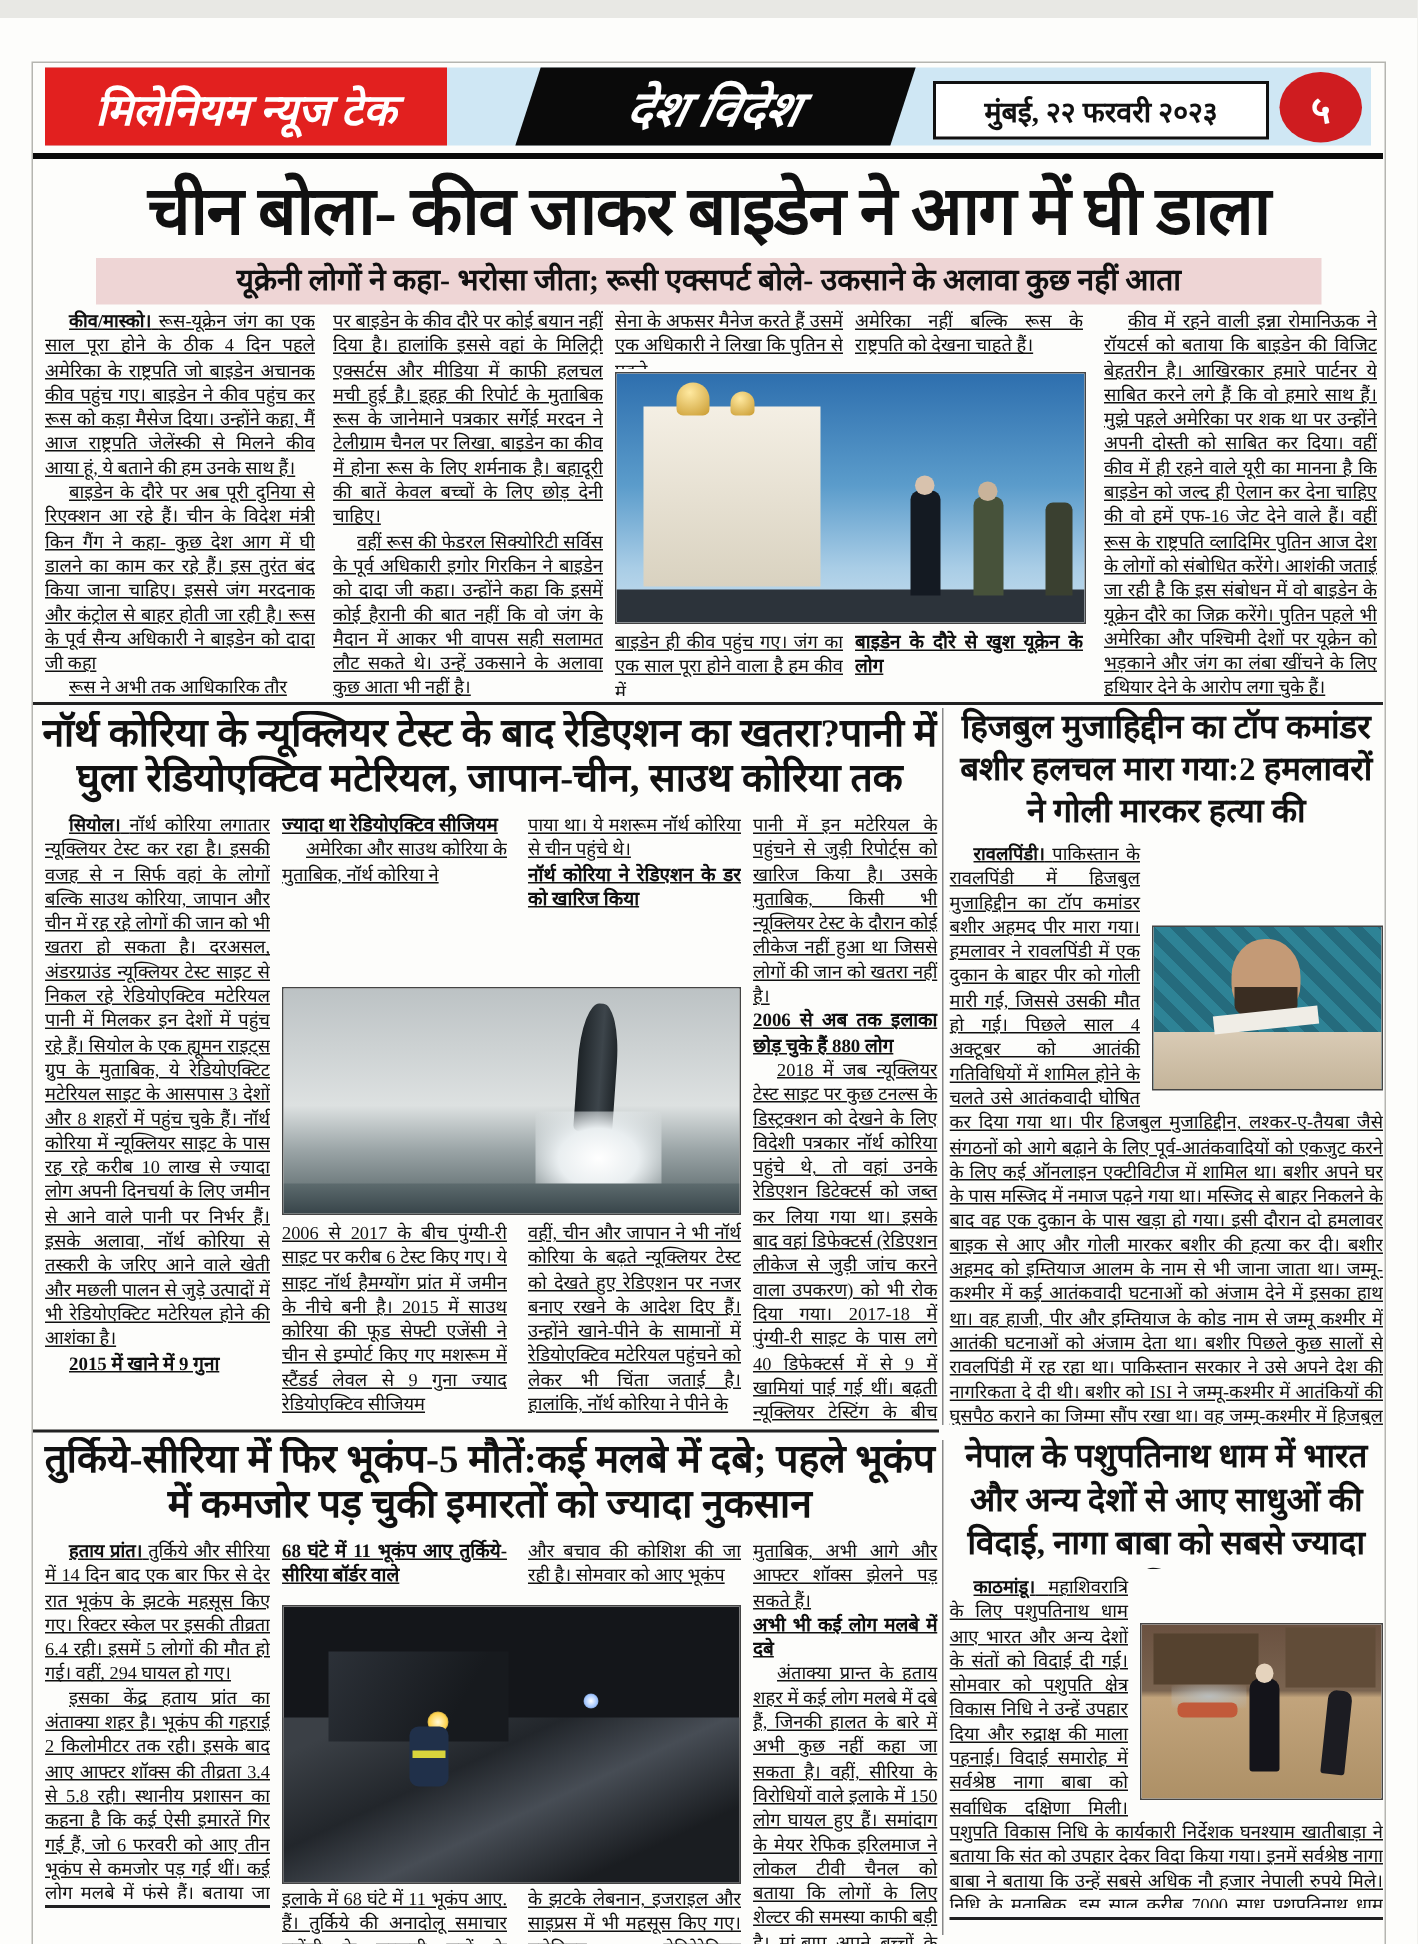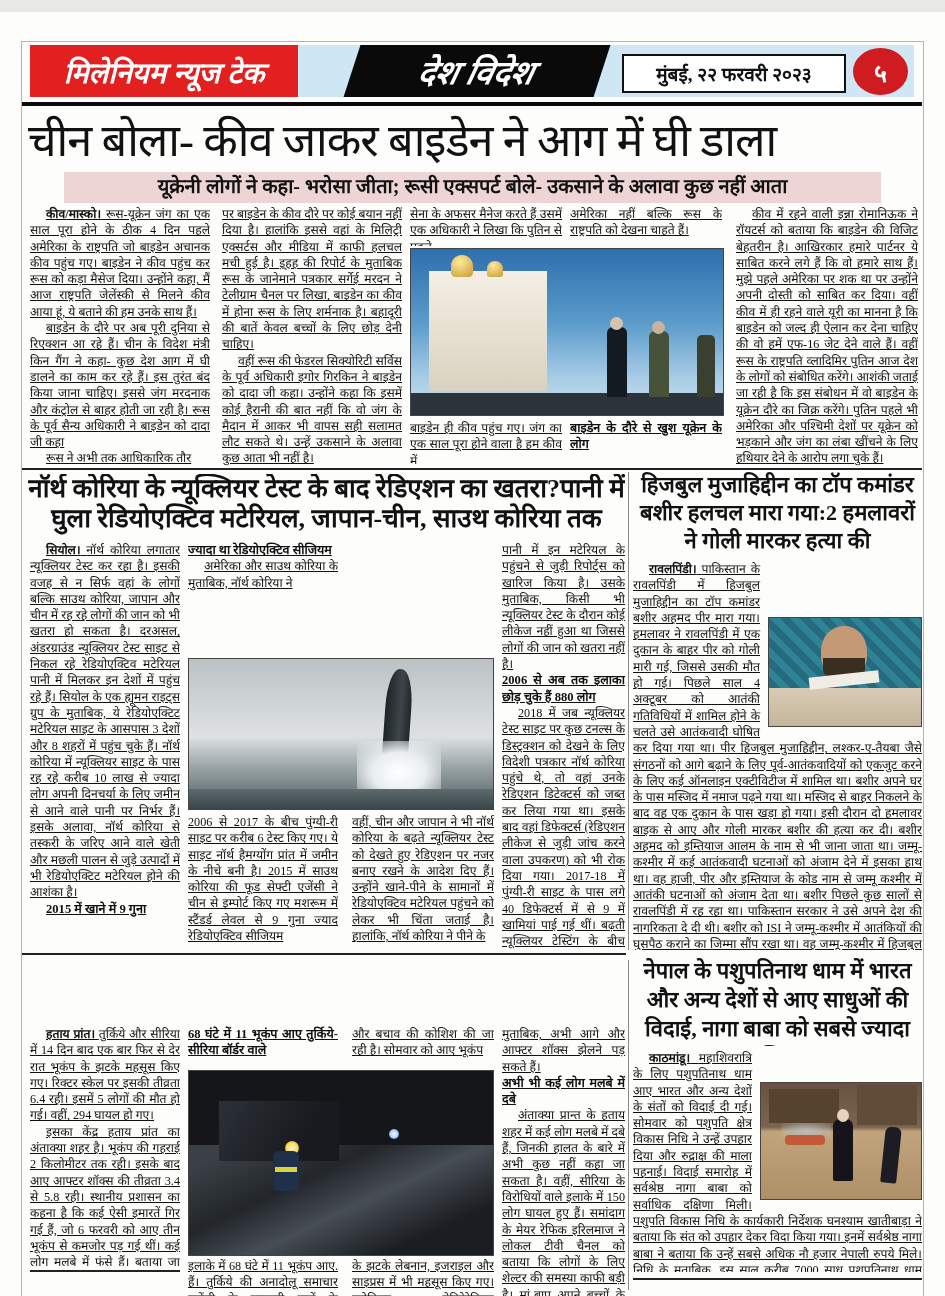--- a/index.html
+++ b/index.html
@@ -14,22 +14,22 @@
   .mast-black{position:absolute;left:352px;top:33px;width:250px;height:52px;background:#0a0a0a;
               transform:skewX(-18deg);display:flex;align-items:center;justify-content:center;}
   .mast-black span{color:#fff;font-weight:bold;font-style:italic;font-size:33px;transform:skewX(6deg);white-space:nowrap;}
   .datebox{position:absolute;left:622px;top:42px;width:220px;height:35px;background:#fff;border:2px solid #111;
            display:flex;align-items:center;justify-content:center;font-weight:bold;font-size:19px;}
   .pgnum{position:absolute;left:853px;top:36px;width:55px;height:47px;background:#cf1c20;border-radius:50%;
          display:flex;align-items:center;justify-content:center;color:#fff;font-size:25px;font-weight:bold;}
   .toprule{position:absolute;left:22px;top:90px;width:900px;height:4px;background:#0a0a0a;}
   .rule{position:absolute;background:#222;}
   
-  .h-lead{position:absolute;left:28px;top:96px;width:889px;height:60px;font-size:45px;font-weight:400;
-          text-align:left;white-space:nowrap;letter-spacing:-1px;overflow:hidden;}
+  .h-lead{position:absolute;left:28px;top:96px;width:889px;height:60px;font-size:45px;font-weight:700;
+          text-align:center;white-space:nowrap;letter-spacing:-1px;overflow:hidden;}
   .pinkbar{position:absolute;left:64px;top:160px;width:817px;height:31px;background:#eed5d5;
            display:flex;align-items:flex-start;justify-content:center;}
   .pinkbar span{font-weight:bold;font-size:20px;white-space:nowrap;}
   .h-sec{position:absolute;font-weight:800;text-align:center;overflow:hidden;}
   
   .tb{position:absolute;overflow:hidden;text-align:justify;font-size:12.2px;line-height:16.3px;color:#101010;}
   .tb p{margin:0;text-decoration:underline;}
   .tb p.ind{text-indent:16px;}
   .dl{font-weight:bold;}
   .cross{font-weight:bold;font-size:12.6px;}
@@ -111,20 +111,24 @@
 
   <div class="tb" style="left:30px;top:530px;width:150px;height:408px">
     <p class="ind"><b class="dl">सियोल।</b> <span>नॉर्थ कोरिया लगातार न्यूक्लियर टेस्ट कर रहा है। इसकी वजह से न सिर्फ वहां के लोगों बल्कि साउथ कोरिया, जापान और चीन में रह रहे लोगों की जान को भी खतरा हो सकता है। दरअसल, अंडरग्राउंड न्यूक्लियर टेस्ट साइट से निकल रहे रेडियोएक्टिव मटेरियल पानी में मिलकर इन देशों में पहुंच रहे हैं। सियोल के एक ह्यूमन राइट्स ग्रुप के मुताबिक, ये रेडियोएक्टिट मटेरियल साइट के आसपास 3 देशों और 8 शहरों में पहुंच चुके हैं। नॉर्थ कोरिया में न्यूक्लियर साइट के पास रह रहे करीब 10 लाख से ज्यादा लोग अपनी दिनचर्या के लिए जमीन से आने वाले पानी पर निर्भर हैं। इसके अलावा, नॉर्थ कोरिया से तस्करी के जरिए आने वाले खेती और मछली पालन से जुड़े उत्पादों में भी रेडियोएक्टिट मटेरियल होने की आशंका है।</span></p>
     <p class="ind cross">2015 में खाने में 9 गुना</p>
   </div>
 
   <div class="tb" style="left:188px;top:530px;width:150px;height:112px">
     <p class="cross">ज्यादा था रेडियोएक्टिव सीजियम</p>
     <p class="ind">अमेरिका और साउथ कोरिया के मुताबिक, नॉर्थ कोरिया ने</p>
   </div>
+  <div class="tb" style="left:352px;top:530px;width:142px;height:112px">
+    <p>पाया था। ये मशरूम नॉर्थ कोरिया से चीन पहुंचे थे।</p>
+    <p class="cross">नॉर्थ कोरिया ने रेडिएशन के डर को खारिज किया</p>
+  </div>
 
   <div class="photo" style="left:188px;top:646px;width:304px;height:150px">
     <div class="abs" style="left:0;top:0;right:0;bottom:0;background:linear-gradient(180deg,#bcc2c4 0%,#dde1e1 52%,#9aa4a6 72%,#4e5c5f 100%)"></div>
     <div class="abs" style="left:196px;top:10px;width:26px;height:86px;background:linear-gradient(90deg,#1d2327,#3d454b 60%,#20262a);border-radius:45% 45% 4px 4px;transform:rotate(4deg)"></div>
     <div class="abs" style="left:168px;top:82px;width:84px;height:52px;background:radial-gradient(ellipse at 50% 60%,#ffffff 0%,#e9eef0 45%,rgba(220,228,230,0)) "></div>
     <div class="abs" style="left:0;bottom:0;width:100%;height:20px;background:linear-gradient(180deg,#5d6b6e,#38454a)"></div>
   </div>
 
   <div class="tb" style="left:188px;top:802px;width:150px;height:136px">
     <p>2006 से 2017 के बीच पुंग्यी-री साइट पर करीब 6 टेस्ट किए गए। ये साइट नॉर्थ हैमग्योंग प्रांत में जमीन के नीचे बनी है। 2015 में साउथ कोरिया की फूड सेफ्टी एजेंसी ने चीन से इम्पोर्ट किए गए मशरूम में स्टैंडर्ड लेवल से 9 गुना ज्याद रेडियोएक्टिव सीजियम</p>
@@ -148,20 +152,21 @@
       <div class="abs" style="left:52px;top:8px;width:46px;height:52px;background:#c49a76;border-radius:48% 48% 42% 42%"></div>
       <div class="abs" style="left:54px;top:40px;width:42px;height:22px;background:#3a2d22;border-radius:0 0 45% 45%"></div>
       <div class="abs" style="left:40px;top:56px;width:70px;height:12px;background:#f0ede6;transform:rotate(-6deg)"></div>
     </div>
     <p class="ind"><b class="dl">रावलपिंडी।</b> <span>पाकिस्तान के रावलपिंडी में हिजबुल मुजाहिद्दीन का टॉप कमांडर बशीर अहमद पीर मारा गया। हमलावर ने रावलपिंडी में एक दुकान के बाहर पीर को गोली मारी गई, जिससे उसकी मौत हो गई। पिछले साल 4 अक्टूबर को आतंकी गतिविधियों में शामिल होने के चलते उसे आतंकवादी घोषित कर दिया गया था। पीर हिजबुल मुजाहिद्दीन, लश्कर-ए-तैयबा जैसे संगठनों को आगे बढ़ाने के लिए पूर्व-आतंकवादियों को एकजुट करने के लिए कई ऑनलाइन एक्टीविटीज में शामिल था। बशीर अपने घर के पास मस्जिद में नमाज पढ़ने गया था। मस्जिद से बाहर निकलने के बाद वह एक दुकान के पास खड़ा हो गया। इसी दौरान दो हमलावर बाइक से आए और गोली मारकर बशीर की हत्या कर दी। बशीर अहमद को इम्तियाज आलम के नाम से भी जाना जाता था। जम्मू-कश्मीर में कई आतंकवादी घटनाओं को अंजाम देने में इसका हाथ था। वह हाजी, पीर और इम्तियाज के कोड नाम से जम्मू कश्मीर में आतंकी घटनाओं को अंजाम देता था। बशीर पिछले कुछ सालों से रावलपिंडी में रह रहा था। पाकिस्तान सरकार ने उसे अपने देश की नागरिकता दे दी थी। बशीर को ISI ने जम्मू-कश्मीर में आतंकियों की घुसपैठ कराने का जिम्मा सौंप रखा था। वह जम्मू-कश्मीर में हिजबुल मुजाहिद्दीन और लश्कर-ए-तैयबा के पूर्व आतंकियों को फिर से एक्टिव करने में जुटा था। वह इंटरनेट के जरिए कश्मीर के खिलाफ लगातार लोगों को भड़का रहा था।</span></p>
   </div>
 
   <div class="rule" style="left:22px;top:941px;width:604px;height:2px"></div>
   <div class="rule" style="left:628px;top:948px;width:1px;height:330px;background:#888"></div>
 
+  <div class="h-sec" style="left:28px;top:946px;width:597px;height:62px;font-size:26px;line-height:30px">तुर्किये-सीरिया में फिर भूकंप-5 मौतें:कई मलबे में दबे; पहले भूकंप में कमजोर पड़ चुकी इमारतों को ज्यादा नुकसान</div>
 
   <div class="tb" style="left:30px;top:1014px;width:150px;height:240px">
     <p class="ind"><b class="dl">हताय प्रांत।</b> <span>तुर्किये और सीरिया में 14 दिन बाद एक बार फिर से देर रात भूकंप के झटके महसूस किए गए। रिक्टर स्केल पर इसकी तीव्रता 6.4 रही। इसमें 5 लोगों की मौत हो गई। वहीं, 294 घायल हो गए।</span></p>
     <p class="ind">इसका केंद्र हताय प्रांत का अंताक्या शहर है। भूकंप की गहराई 2 किलोमीटर तक रही। इसके बाद आए आफ्टर शॉक्स की तीव्रता 3.4 से 5.8 रही। स्थानीय प्रशासन का कहना है कि कई ऐसी इमारतें गिर गई हैं, जो 6 फरवरी को आए तीन भूकंप से कमजोर पड़ गई थीं। कई लोग मलबे में फंसे हैं। बताया जा रहा है कि मरने वालों का आंकड़ा बढ़ सकता है।</p>
   </div>
   <div class="rule" style="left:30px;top:1258px;width:150px;height:2px"></div>
 
   <div class="tb cross" style="left:188px;top:1014px;width:150px;height:42px">
     <p>68 घंटे में 11 भूकंप आए तुर्किये-सीरिया बॉर्डर वाले</p>
   </div>

